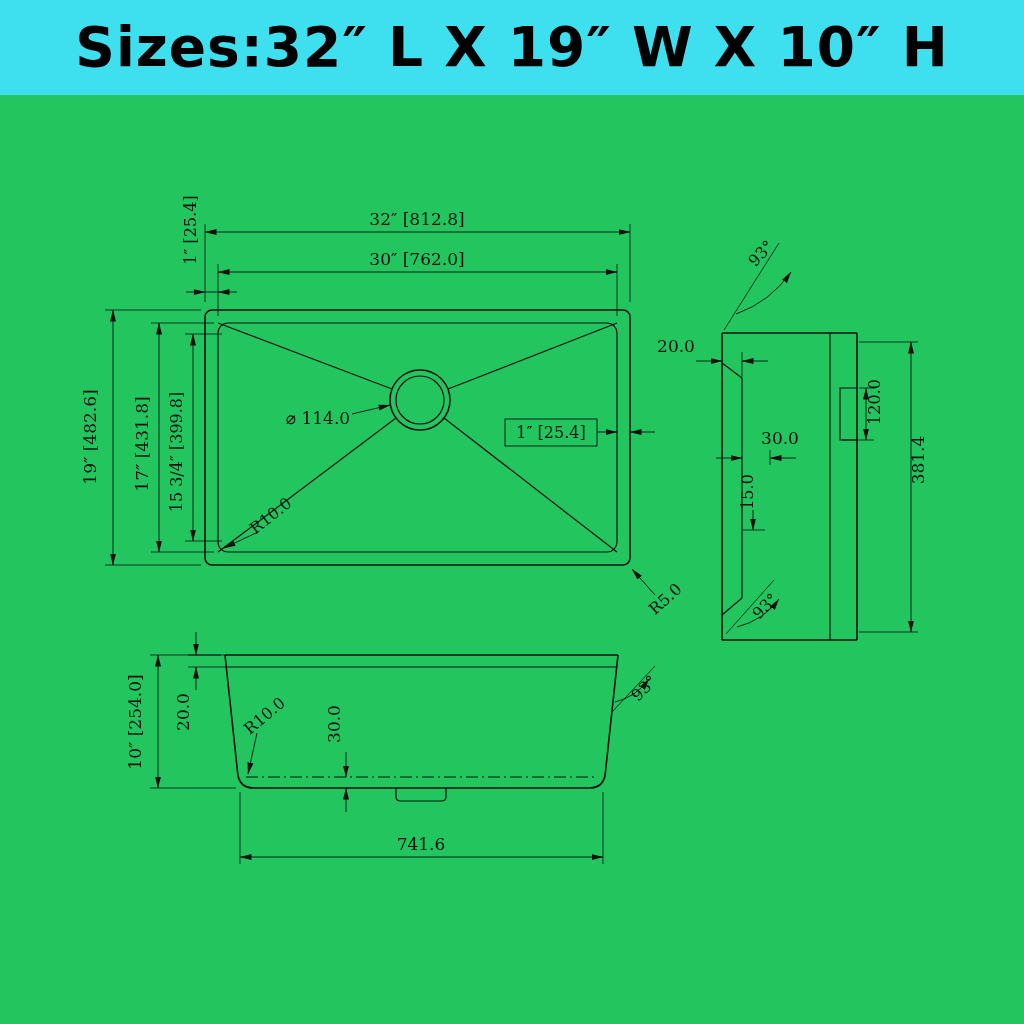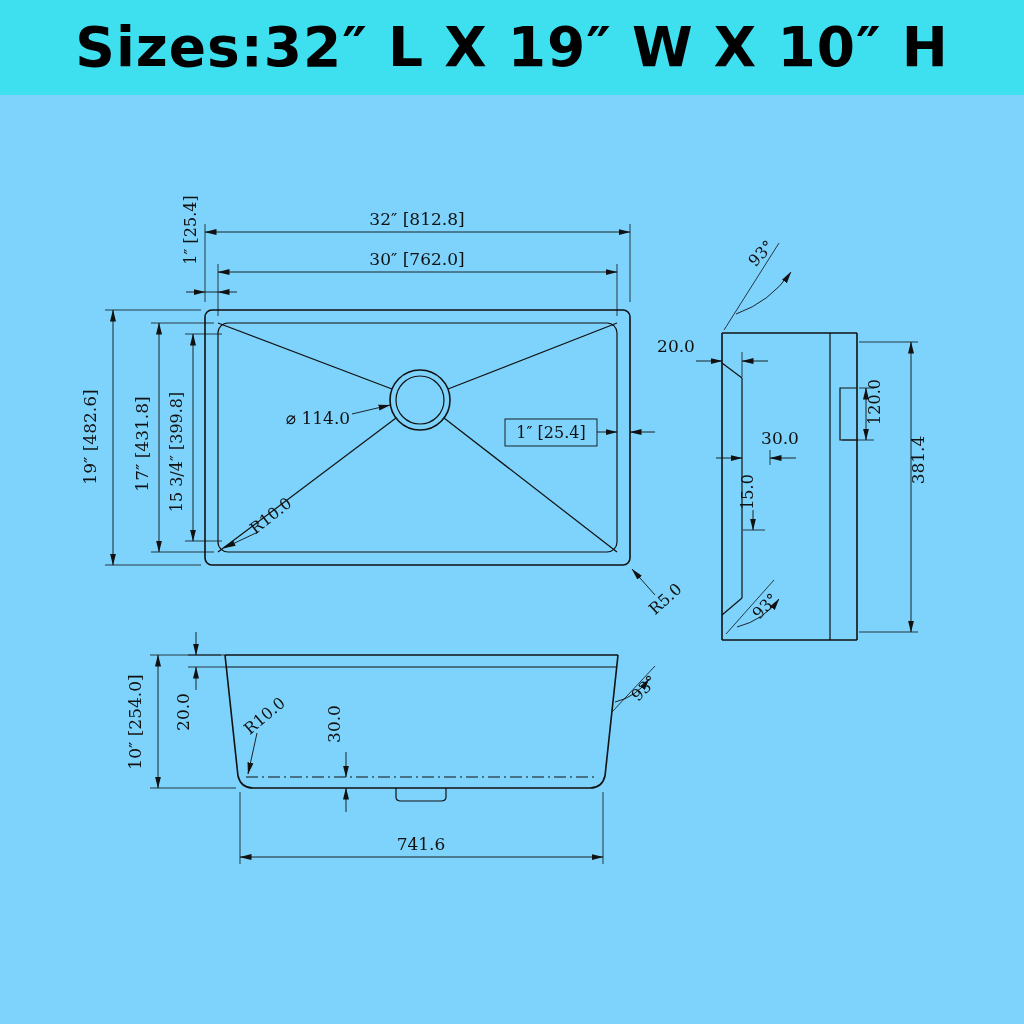--- a/index.html
+++ b/index.html
@@ -1,16 +1,16 @@
 <!DOCTYPE html>
 <html><head>
 <meta charset="utf-8">
 <style>
   html,body{margin:0;padding:0;background:#ffffff;}
-  .page{width:1024px;height:1024px;position:relative;background:#7dd3fc;overflow:hidden;}
+  .page{width:1024px;height:1024px;position:relative;background:#22c55e;overflow:hidden;}
   svg{display:block;}
   .cad{font-family:"DejaVu Serif","Liberation Serif",serif;font-size:17px;fill:#111;}
   .cad-s{font-family:"DejaVu Serif","Liberation Serif",serif;font-size:16px;fill:#111;}
   .hdr{font-family:"DejaVu Sans","Liberation Sans",sans-serif;font-size:55px;font-weight:700;fill:#000;letter-spacing:1px;}
   .ln{stroke:#111;stroke-width:1.6;fill:none;}
   .ln2{stroke:#111;stroke-width:1.2;fill:none;}
   .dim{stroke:#111;stroke-width:0.9;fill:none;}
   .ext{stroke:#111;stroke-width:0.8;fill:none;}
   .dashdot{stroke:#111;stroke-width:1;fill:none;stroke-dasharray:12 4 2 4;}
 </style>

